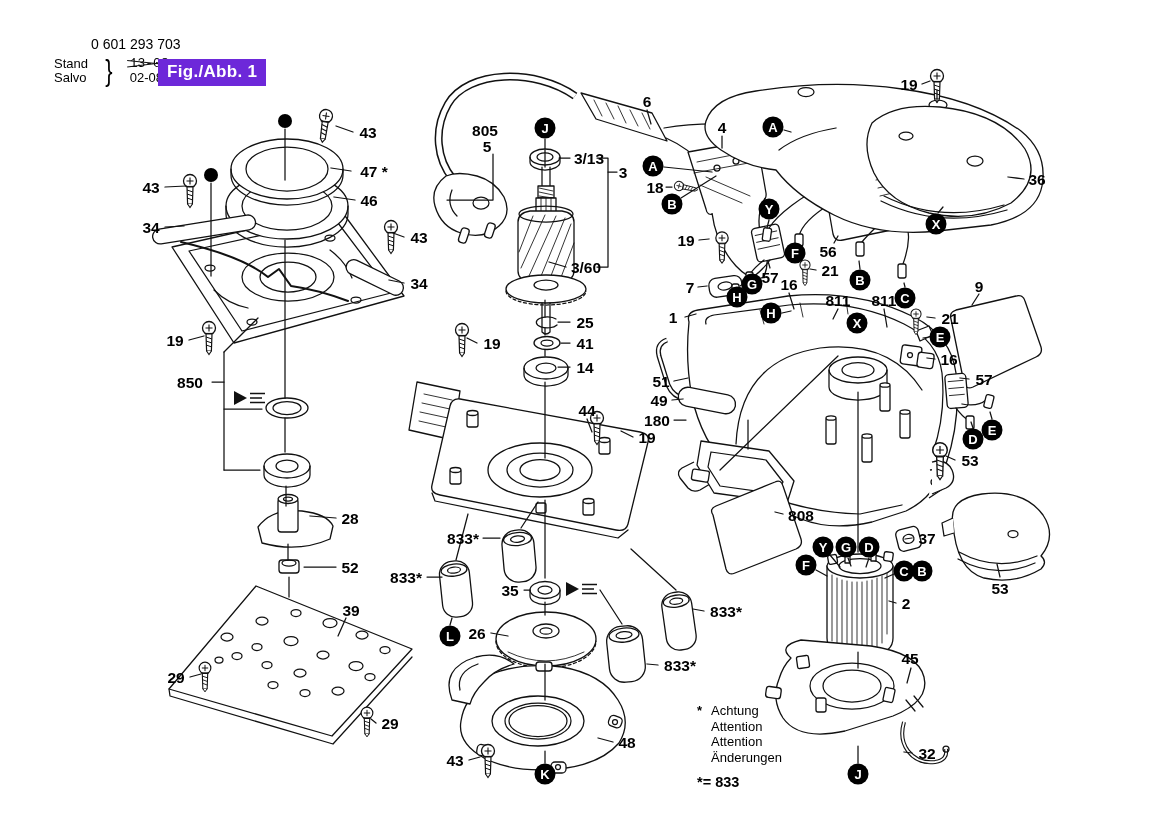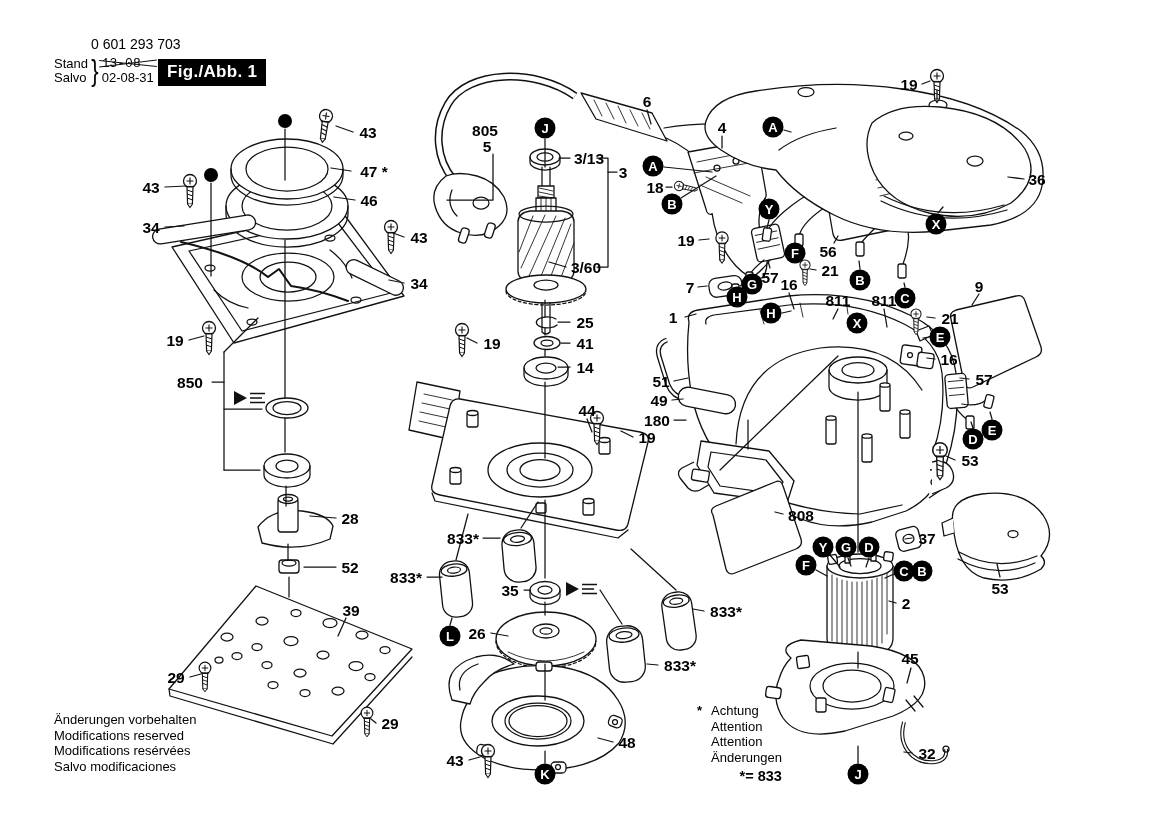--- a/index.html
+++ b/index.html
@@ -7,34 +7,34 @@
           font-family:"Liberation Sans",sans-serif;color:#000;}
   svg{position:absolute;left:0;top:0;}
   .ln{fill:none;stroke:#111;stroke-width:1.25;stroke-linecap:round;stroke-linejoin:round;}
   .fw{fill:#fff;stroke:#111;stroke-width:1.3;stroke-linejoin:round;}
   .thin{stroke-width:0.85;}
   .thick{stroke-width:2.1;}
   .dash{stroke-dasharray:3,2.6;}
   .label-text{font:bold 15.5px "Liberation Sans",sans-serif;fill:#000;text-anchor:middle;}
   .letter-text{font:bold 13px "Liberation Sans",sans-serif;fill:#fff;text-anchor:middle;}
   .pn{position:absolute;left:54px;top:36px;font-size:14px;margin-left:37px;}
-  .issue-row{position:absolute;left:54px;top:57px;display:flex;align-items:center;gap:1px;font-size:13px;line-height:14px;}
+  .issue-row{position:absolute;left:54px;top:57px;display:flex;align-items:center;gap:15px;font-size:13px;line-height:14px;}
   .brace{font-size:29px;font-weight:400;transform:scaleX(.75);margin:0 1px;}
   .dates div{white-space:nowrap;}
   .struck{position:relative;font-family:Liberation Mono, monospace;}
   .struck::before,.struck::after{content:"";position:absolute;left:-3px;right:-3px;top:46%;border-top:1.4px solid #111;}
   .struck::before{transform:rotate(-7deg);}
   .struck::after{transform:rotate(6deg);}
-  .figbox{position:absolute;left:158px;top:59px;background:#000000;color:#fff;font-weight:bold;
+  .figbox{position:absolute;left:158px;top:59px;background:#6d28d9;color:#fff;font-weight:bold;
           font-size:17px;padding:3px 9px 4px 9px;letter-spacing:.3px;}
   .fn-left{position:absolute;left:54px;top:712px;font-size:13px;line-height:15.5px;}
   .fn-right{position:absolute;left:697px;top:703px;font-size:13px;line-height:15.5px;}
   .attn{display:flex;gap:9px;}
   .attn .star{font-weight:bold;}
-  .eq{margin-top:4px;font-weight:bold;font-size:14.5px;text-align:right;}
+  .eq{margin-top:10px;font-weight:bold;font-size:14.5px;}
 </style>
 </head>
 <body>
 
 <div class="canvas">
 
   <svg id="diagram" width="1169" height="826" viewBox="0 0 1169 826">
     <defs>
       <g id="screw">
         <circle cx="0" cy="0" r="6.5" fill="#fff" stroke="#111" stroke-width="1.3"></circle>
@@ -629,26 +629,20 @@
       <div>Salvo</div>
     </div>
     <div class="brace">}</div>
     <div class="dates">
       <div class="struck">13-08</div>
       <div>02-08-31</div>
     </div>
   </div>
   <div class="figbox">Fig./Abb. 1</div>
 
-  <div class="fn-left">
-    <div>Änderungen vorbehalten</div>
-    <div>Modifications reserved</div>
-    <div>Modifications resérvées</div>
-    <div>Salvo modificaciones</div>
-  </div>
 
   <div class="fn-right">
     <div class="attn">
       <span class="star">*</span>
       <div class="attn-lines">
         <div>Achtung</div>
         <div>Attention</div>
         <div>Attention</div>
         <div>Änderungen</div>
       </div>

